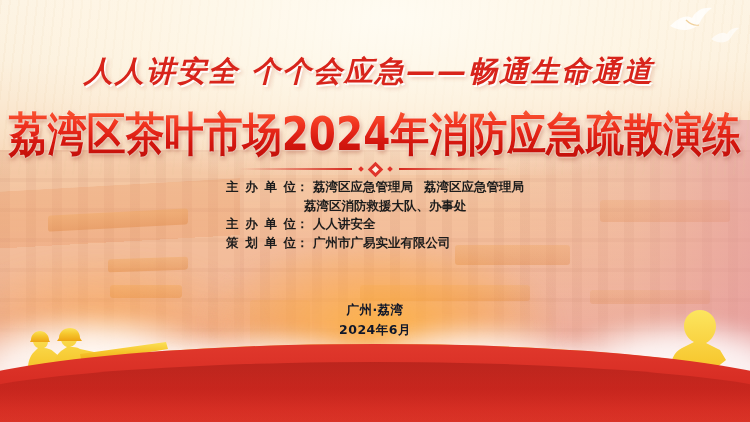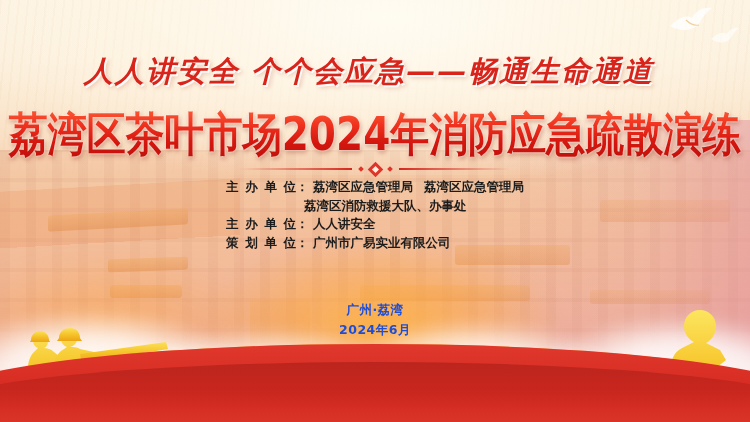--- a/index.html
+++ b/index.html
@@ -160,21 +160,21 @@
     text-align:center;
   }
   .org-row{ white-space:nowrap; }
   .org-row .lbl{ display:inline-block; width:70px; text-align:justify; text-align-last:justify; }
   .org-inner{ display:inline-block; text-align:left; }
   .org-cont{ display:block; padding-left:78px; }
   .gap{ display:inline-block; width:11px; }
 
   .place{
     position:absolute; top:300px; left:0; right:0;
-    text-align:center; color:#1d4ed8;
+    text-align:center; color:#0f172a;
     font-family:"DejaVu Sans","Liberation Sans",sans-serif;
     font-size:12.5px; font-weight:700; line-height:20px;
   }
   .place .d{ font-weight:700; letter-spacing:.5px; }
 </style>
 </head>
 <body>
 
 <div id="poster">
 

